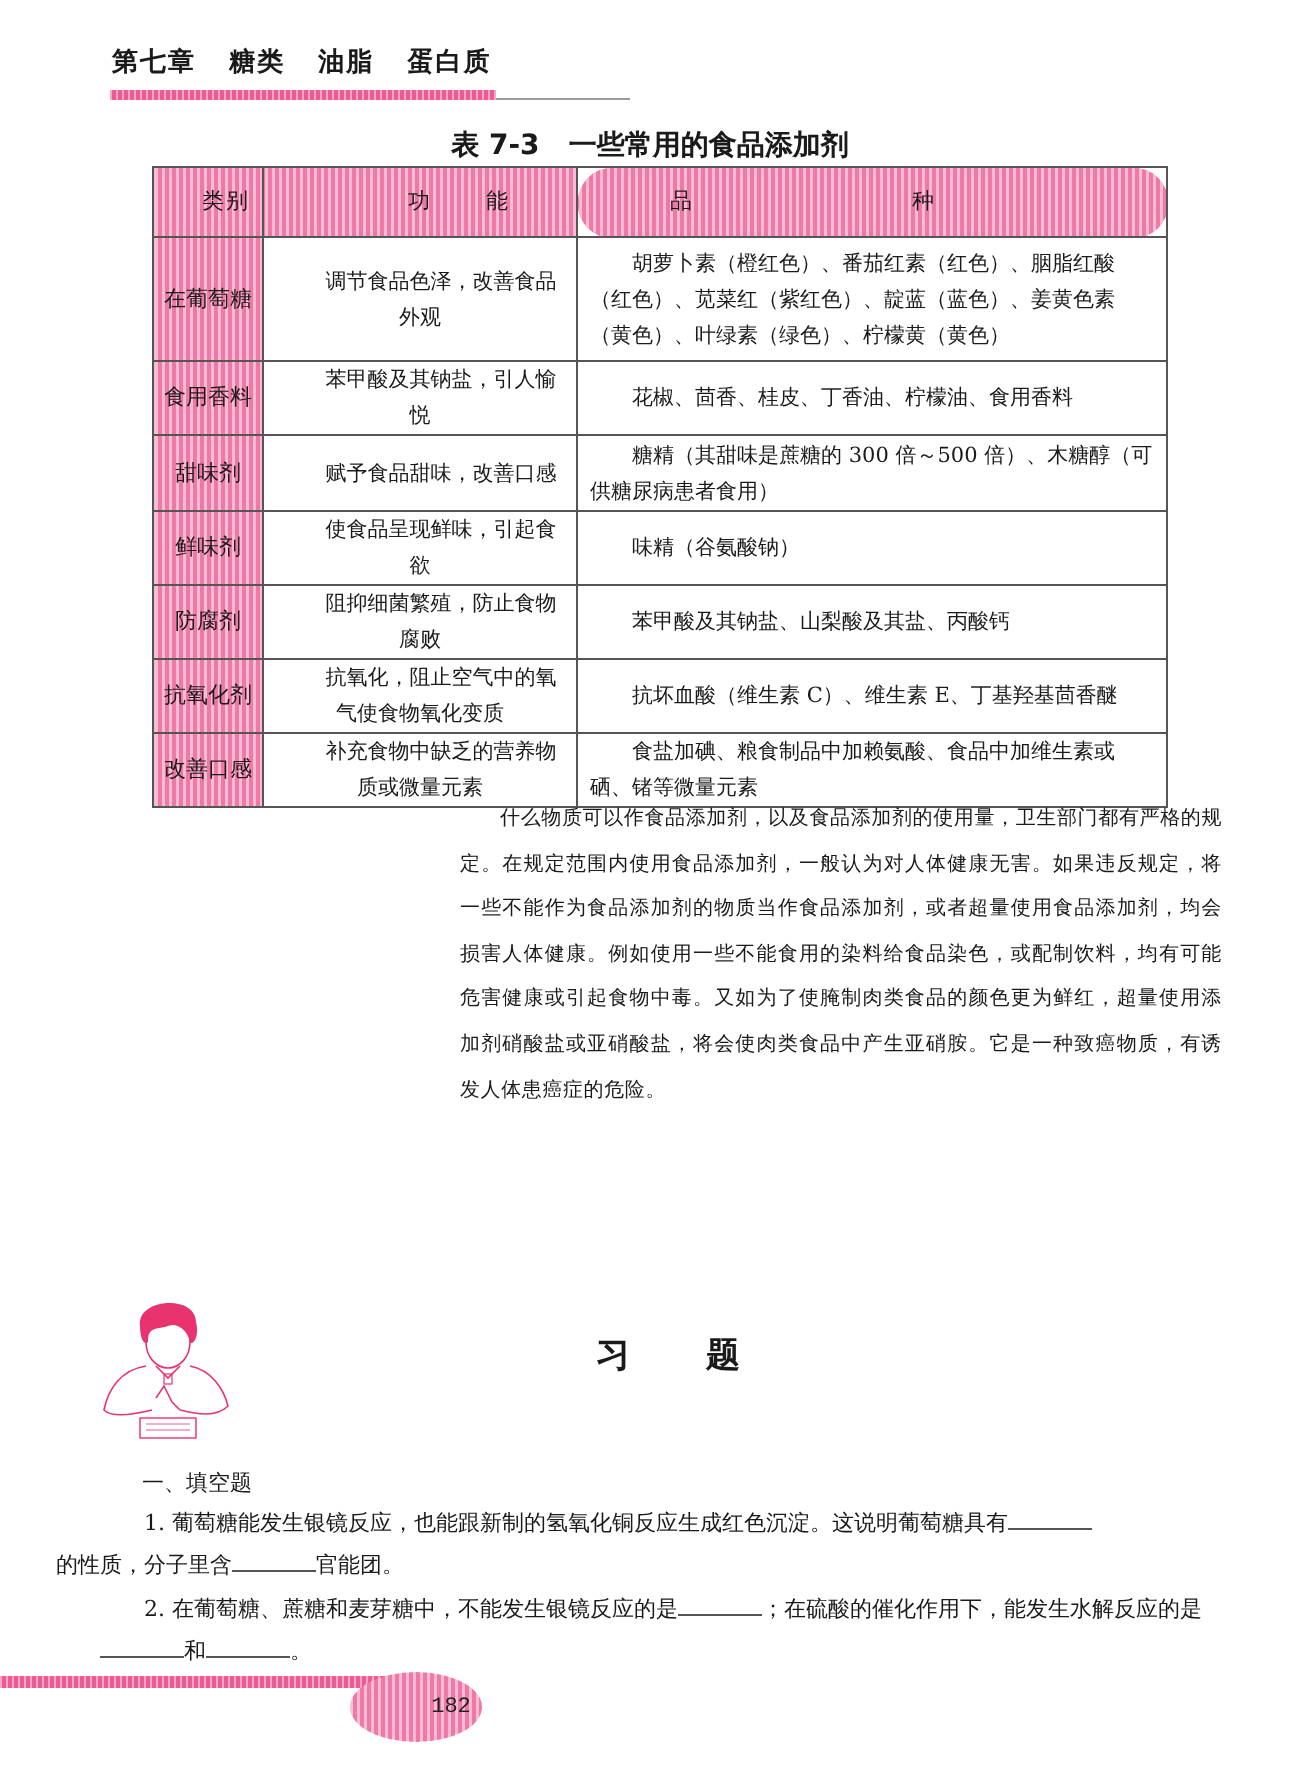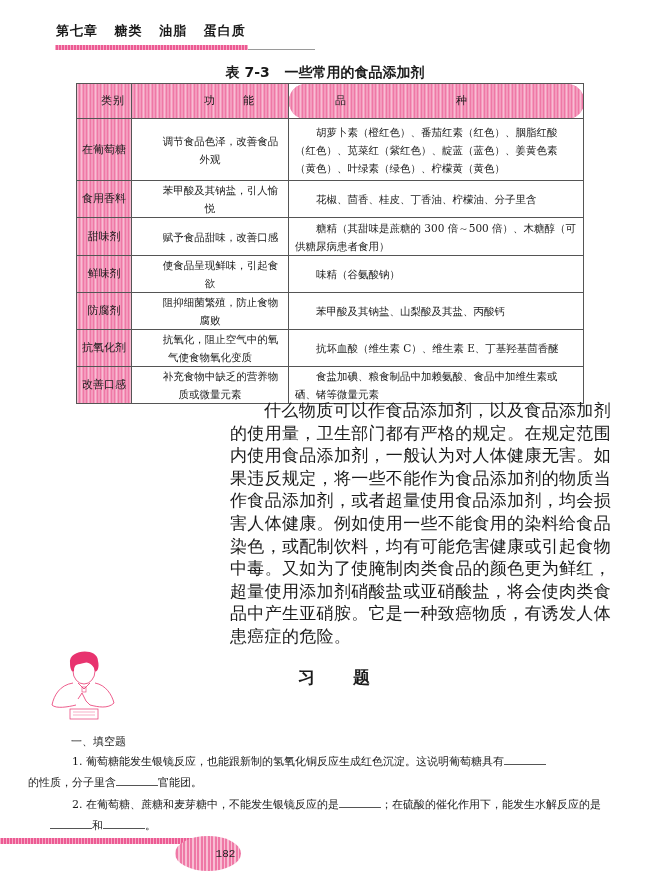--- a/index.html
+++ b/index.html
@@ -43,21 +43,21 @@
   table.additives th.wide { letter-spacing: 28px; padding-left: 21px; }
   table.additives th.wider { letter-spacing: 110px; border-radius: 17px; }
   table.additives td.cat {
     width: 48px; text-align: center; font-family: "DejaVu Sans", "Liberation Sans", sans-serif;
     font-size: 11px; padding: 0 3px;
   }
   table.additives td.func { width: 144px; text-align: center; }
   table.additives td .indent { text-indent: 2em; display: block; }
   .para {
     position: absolute; left: 230px; top: 399px; width: 381px;
-    font-size: 17px; line-height: 22.6px; text-align: justify; text-indent: 2em;
+    font-size: 10px; line-height: 22.6px; text-align: justify; text-indent: 2em;
     letter-spacing: 0.3px;
   }
   .illustration { position: absolute; left: 48px; top: 645px; width: 70px; height: 80px; }
   .exercise-title {
     position: absolute; left: 298px; top: 666px; font-family: "DejaVu Sans", "Liberation Sans", sans-serif;
     font-size: 17px; font-weight: bold; letter-spacing: 38px; white-space: pre;
   }
   .section-head { position: absolute; left: 71px; top: 734px; font-size: 11px; }
   .question { position: absolute; left: 50px; width: 560px; font-size: 11px; line-height: 21px; text-indent: 2em; }
   .q1 { top: 751px; }
@@ -94,21 +94,21 @@
     <td>
           <span class="indent">胡萝卜素（橙红色）、番茄红素（红色）、胭脂红酸（红色）、苋菜红（紫红色）、靛蓝（蓝色）、姜黄色素（黄色）、叶绿素（绿色）、柠檬黄（黄色）</span>
         </td>
   </tr>
   <tr style="height:21px">
     <td class="cat stripe-light">食用香料</td>
     <td class="func">
           <span class="indent">苯甲酸及其钠盐，引人愉悦</span>
         </td>
     <td>
-          <span class="indent">花椒、茴香、桂皮、丁香油、柠檬油、分子里含</span>
+          <span class="indent">花椒、茴香、桂皮、丁香油、柠檬油、食用香料</span>
         </td>
   </tr>
   <tr style="height:38px">
     <td class="cat stripe-light">甜味剂</td>
     <td class="func">
           <span class="indent">赋予食品甜味，改善口感</span>
         </td>
     <td>
           <span class="indent">糖精（其甜味是蔗糖的 300 倍～500 倍）、木糖醇（可供糖尿病患者食用）</span>
         </td>

